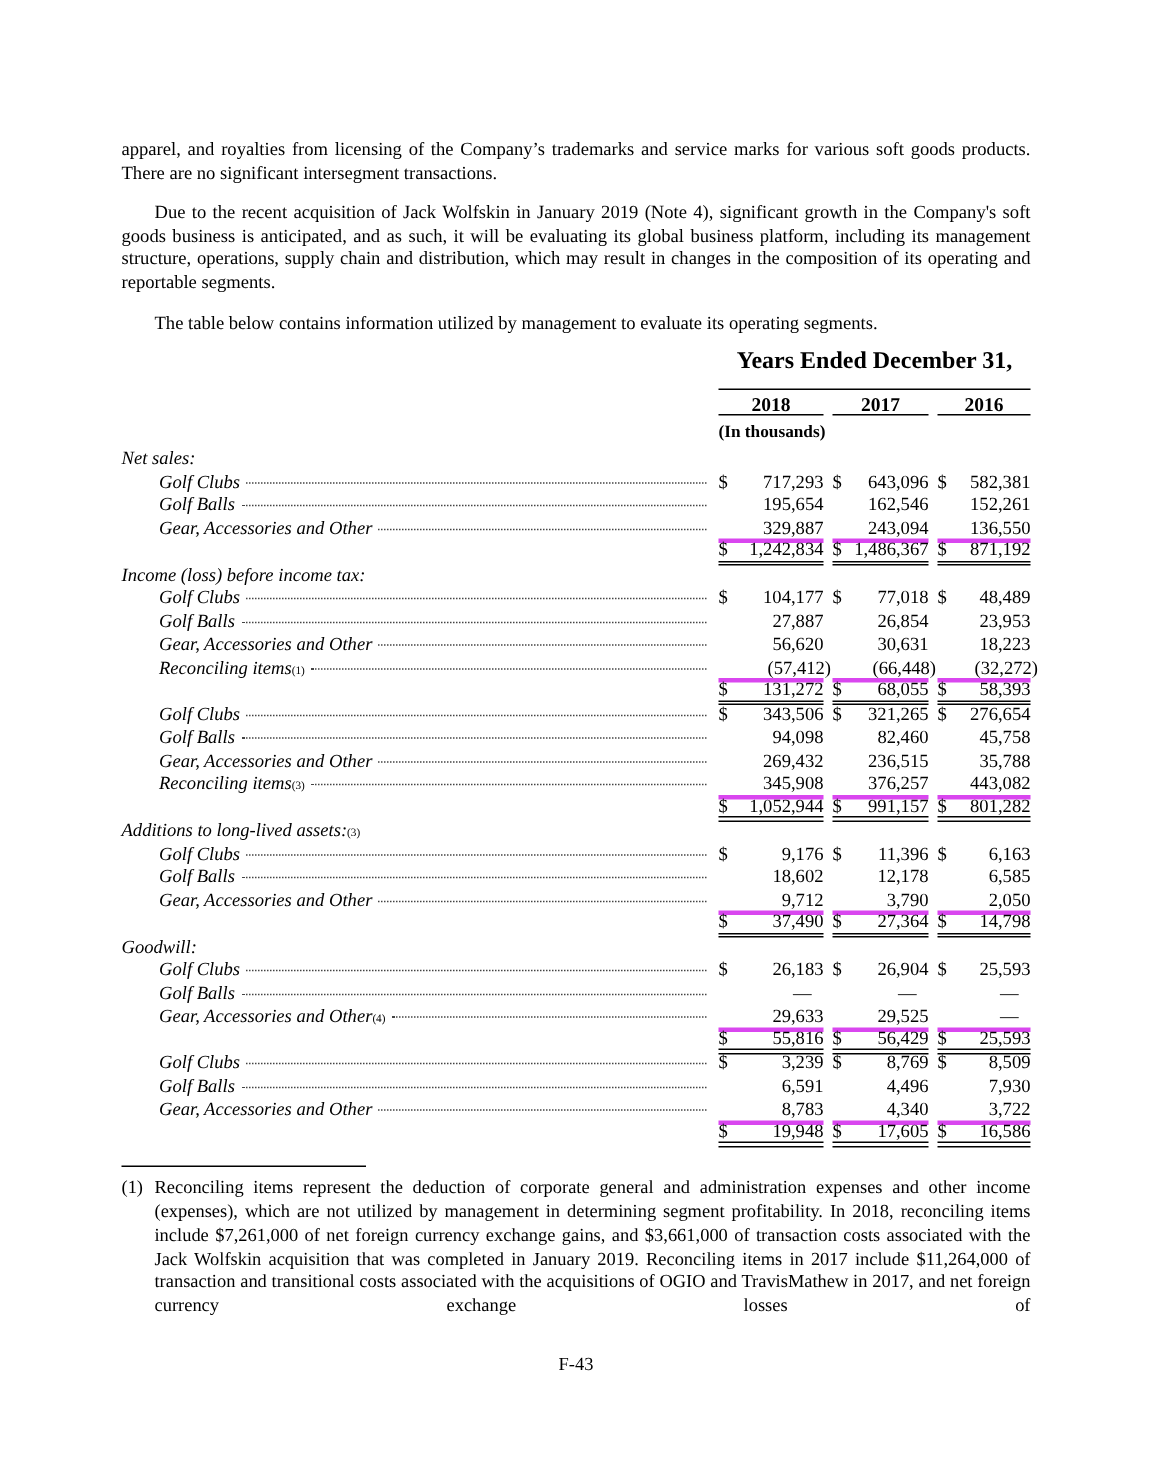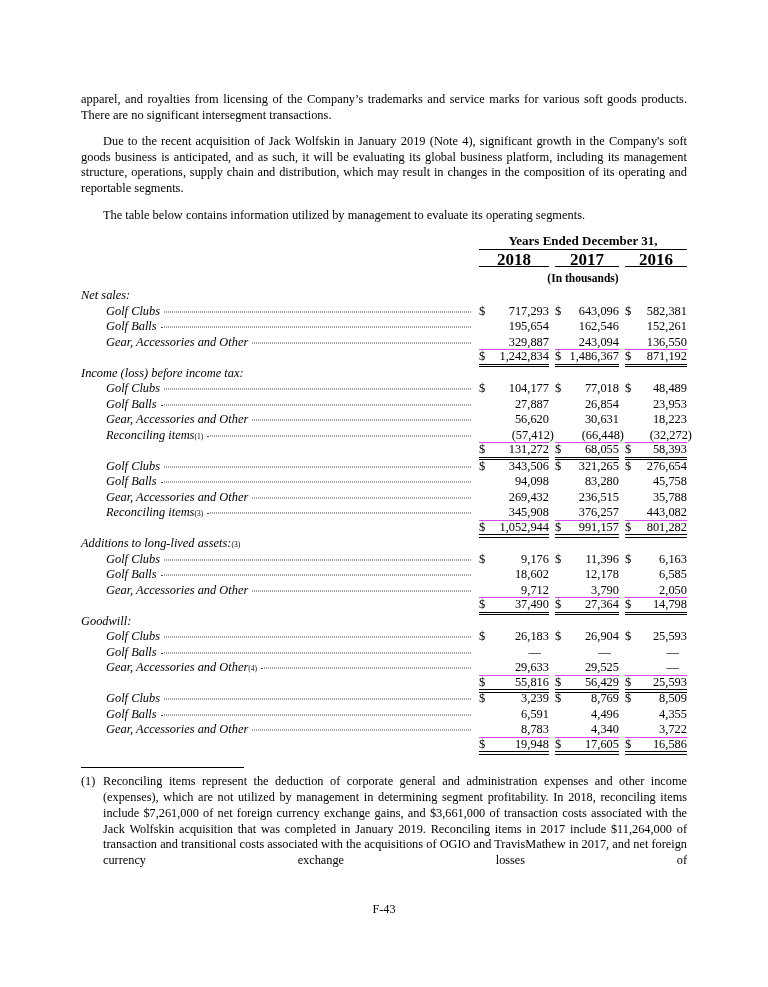--- a/index.html
+++ b/index.html
@@ -8,40 +8,40 @@
   .page{box-sizing:border-box;width:768px;height:987px;position:relative;
         padding:92px 81px 0 81px;font-size:12.4px;line-height:15.6px;}
   p.body{margin:0 0 11px 0;text-align:justify;}
   p.body.indent{text-indent:22px;}
 
   
   .fintable{margin-top:8px;}
   .hrow{display:flex;align-items:baseline;}
   .spacer{flex:1;}
   .years-title{width:208px;margin-left:6px;text-align:center;font-weight:bold;
-               font-size:13px;line-height:13px;border-bottom:1px solid #000;padding-bottom:2px;}
+               font-size:16px;line-height:13px;border-bottom:1px solid #000;padding-bottom:12px;}
   .yrow{margin-top:3px;margin-bottom:2px;}
-  .ycell{text-align:center;font-weight:bold;font-size:17px;line-height:13px;
+  .ycell{text-align:center;font-weight:bold;font-size:13px;line-height:13px;
          border-bottom:1px solid #000;display:block;}
-  .units{width:208px;margin-left:6px;text-align:center;font-weight:bold;
+  .units{width:208px;margin-left:6px;font-weight:bold;
          font-size:11.5px;line-height:14px;padding:2px 0 3px 0;}
 
   .row{display:flex;align-items:baseline;height:15.5px;}
   .lbl{flex:1;display:flex;align-items:baseline;min-width:0;padding-left:25px;}
   .sec .lbl{padding-left:0;}
   .lt{white-space:nowrap;font-style:italic;}
   sup.fnref{font-size:7.5px;line-height:0;vertical-align:6px;}
   .leader{flex:1;margin:0 2px 0 4px;border-bottom:1.4px dotted #444;
           transform:translateY(-2.5px);min-width:8px;}
   .col{display:flex;justify-content:space-between;align-items:baseline;
        position:relative;line-height:13.5px;}
   .c0{width:70px;margin-left:6px;}
   .c1{width:64px;margin-left:6px;}
   .c2{width:62px;margin-left:6px;}
-  .u{border-bottom:1px solid #d946ef;}
+  .u{border-bottom:3px solid #d946ef;}
   .uu{border-bottom:1px solid #000;}
   .uu::after{content:"";position:absolute;left:0;right:0;bottom:-3.5px;height:0;
              border-bottom:1.2px solid #000;}
   .n{white-space:nowrap;}
   .n.dash{padding-right:8px;}
   .n.neg{margin-right:-5px;}
   .d{min-width:6px;}
 
   
   .fn-rule{width:163px;border-top:1.6px solid #000;margin-top:14px;}
@@ -266,21 +266,21 @@
           <div class="lbl">
             <span class="lt">Golf Balls</span>
             <span class="leader"></span>
           </div>
           <div class="col c0">
             <span class="d"></span>
             <span class="n">94,098</span>
           </div>
           <div class="col c1">
             <span class="d"></span>
-            <span class="n">83,280</span>
+            <span class="n">82,460</span>
           </div>
           <div class="col c2">
             <span class="d"></span>
             <span class="n">45,758</span>
           </div>
         </div>
         <div class="row">
           <div class="lbl">
             <span class="lt">Gear, Accessories and Other</span>
             <span class="leader"></span>
@@ -508,21 +508,21 @@
           <div class="col c0">
             <span class="d"></span>
             <span class="n">6,591</span>
           </div>
           <div class="col c1">
             <span class="d"></span>
             <span class="n">4,496</span>
           </div>
           <div class="col c2">
             <span class="d"></span>
-            <span class="n">4,355</span>
+            <span class="n">7,930</span>
           </div>
         </div>
         <div class="row">
           <div class="lbl">
             <span class="lt">Gear, Accessories and Other</span>
             <span class="leader"></span>
           </div>
           <div class="col c0 u">
             <span class="d"></span>
             <span class="n">8,783</span>

